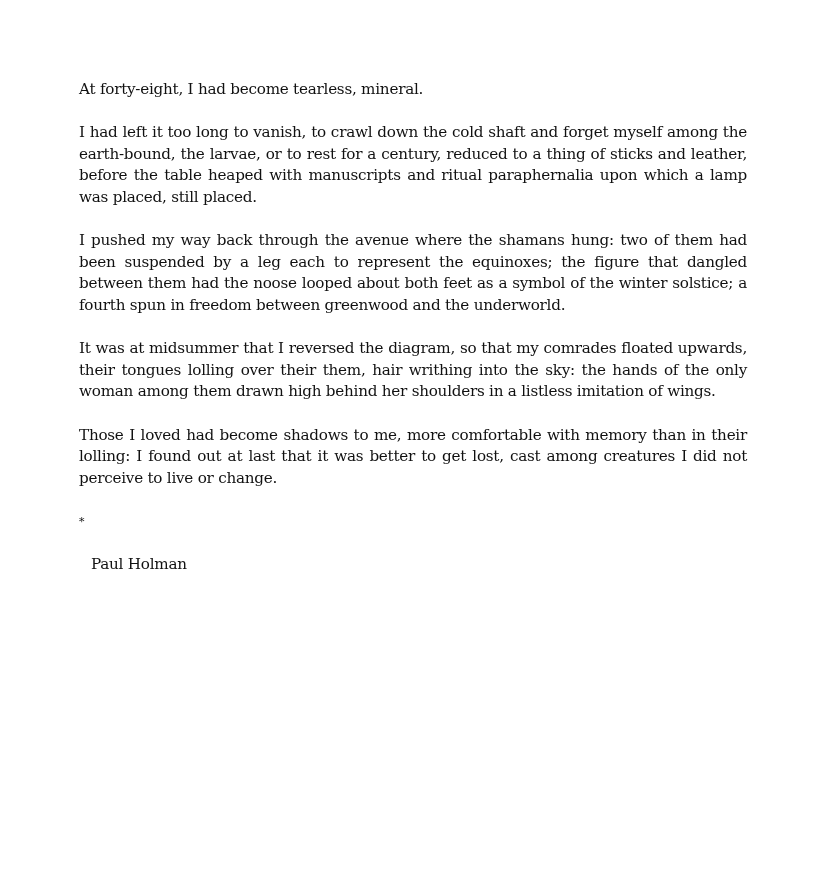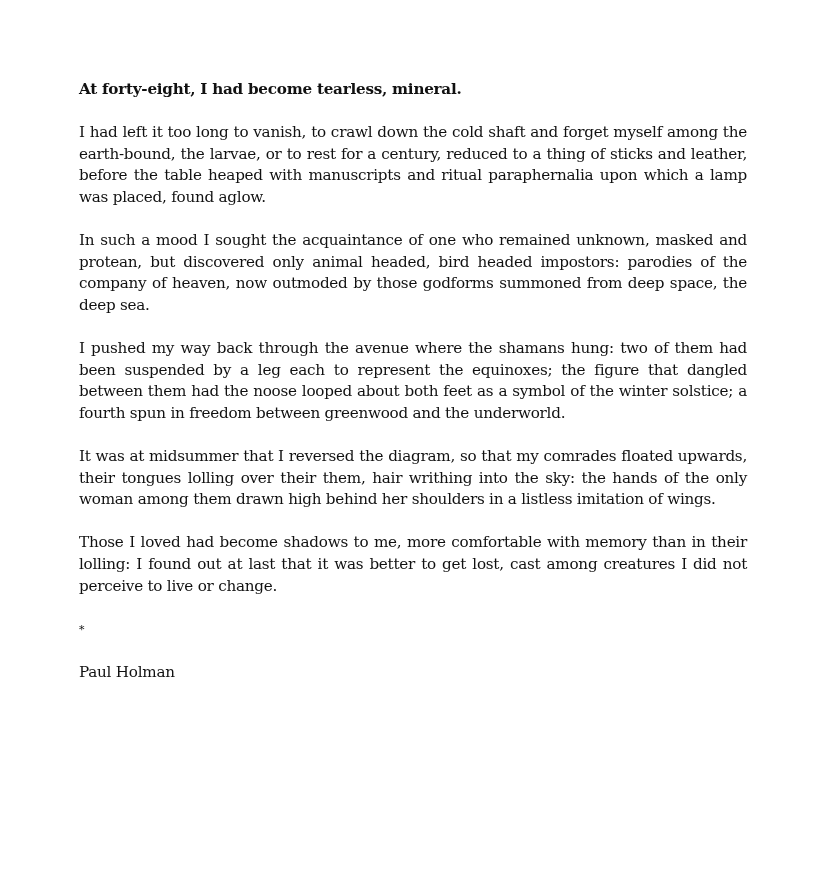--- a/index.html
+++ b/index.html
@@ -24,36 +24,34 @@
       line-height: 21.6px;
       letter-spacing: -0.25px;
     }
     .page p {
       margin: 0 0 21.6px 0;
       text-align: justify;
       text-align-last: left;
     }
     .page p.single {
       text-align: right;
-      font-weight: bold;
     }
     .separator {
       margin: 0 0 21.6px 0;
       font-size: 11px;
       line-height: 21.6px;
     }
     .author {
-      margin: 0;
+      margin: 12px;
     }
   </style>
 </head>
 <body>
 
 <div class="page">
   <p class="single">At forty-eight, I had become tearless, mineral.</p>
-  <p>I had left it too long to vanish, to crawl down the cold shaft and forget myself among the earth-bound, the larvae, or to rest for a century, reduced to a thing of sticks and leather, before the table heaped with manuscripts and ritual paraphernalia upon which a lamp was placed, found aglow.</p>
-  <p>In such a mood I sought the acquaintance of one who remained unknown, masked and protean, but discovered only animal headed, bird headed impostors: parodies of the company of heaven, now outmoded by those godforms summoned from deep space, the deep sea.</p>
+  <p>I had left it too long to vanish, to crawl down the cold shaft and forget myself among the earth-bound, the larvae, or to rest for a century, reduced to a thing of sticks and leather, before the table heaped with manuscripts and ritual paraphernalia upon which a lamp was placed, still placed.</p>
   <p>I pushed my way back through the avenue where the shamans hung: two of them had been suspended by a leg each to represent the equinoxes; the figure that dangled between them had the noose looped about both feet as a symbol of the winter solstice; a fourth spun in freedom between greenwood and the underworld.</p>
   <p>It was at midsummer that I reversed the diagram, so that my comrades floated upwards, their tongues lolling over their them, hair writhing into the sky: the hands of the only woman among them drawn high behind her shoulders in a listless imitation of wings.</p>
   <p>Those I loved had become shadows to me, more comfortable with memory than in their lolling: I found out at last that it was better to get lost, cast among creatures I did not perceive to live or change.</p>
   <div class="separator">*</div>
   <div class="author">Paul Holman</div>
 </div>
 
 </body></html>

